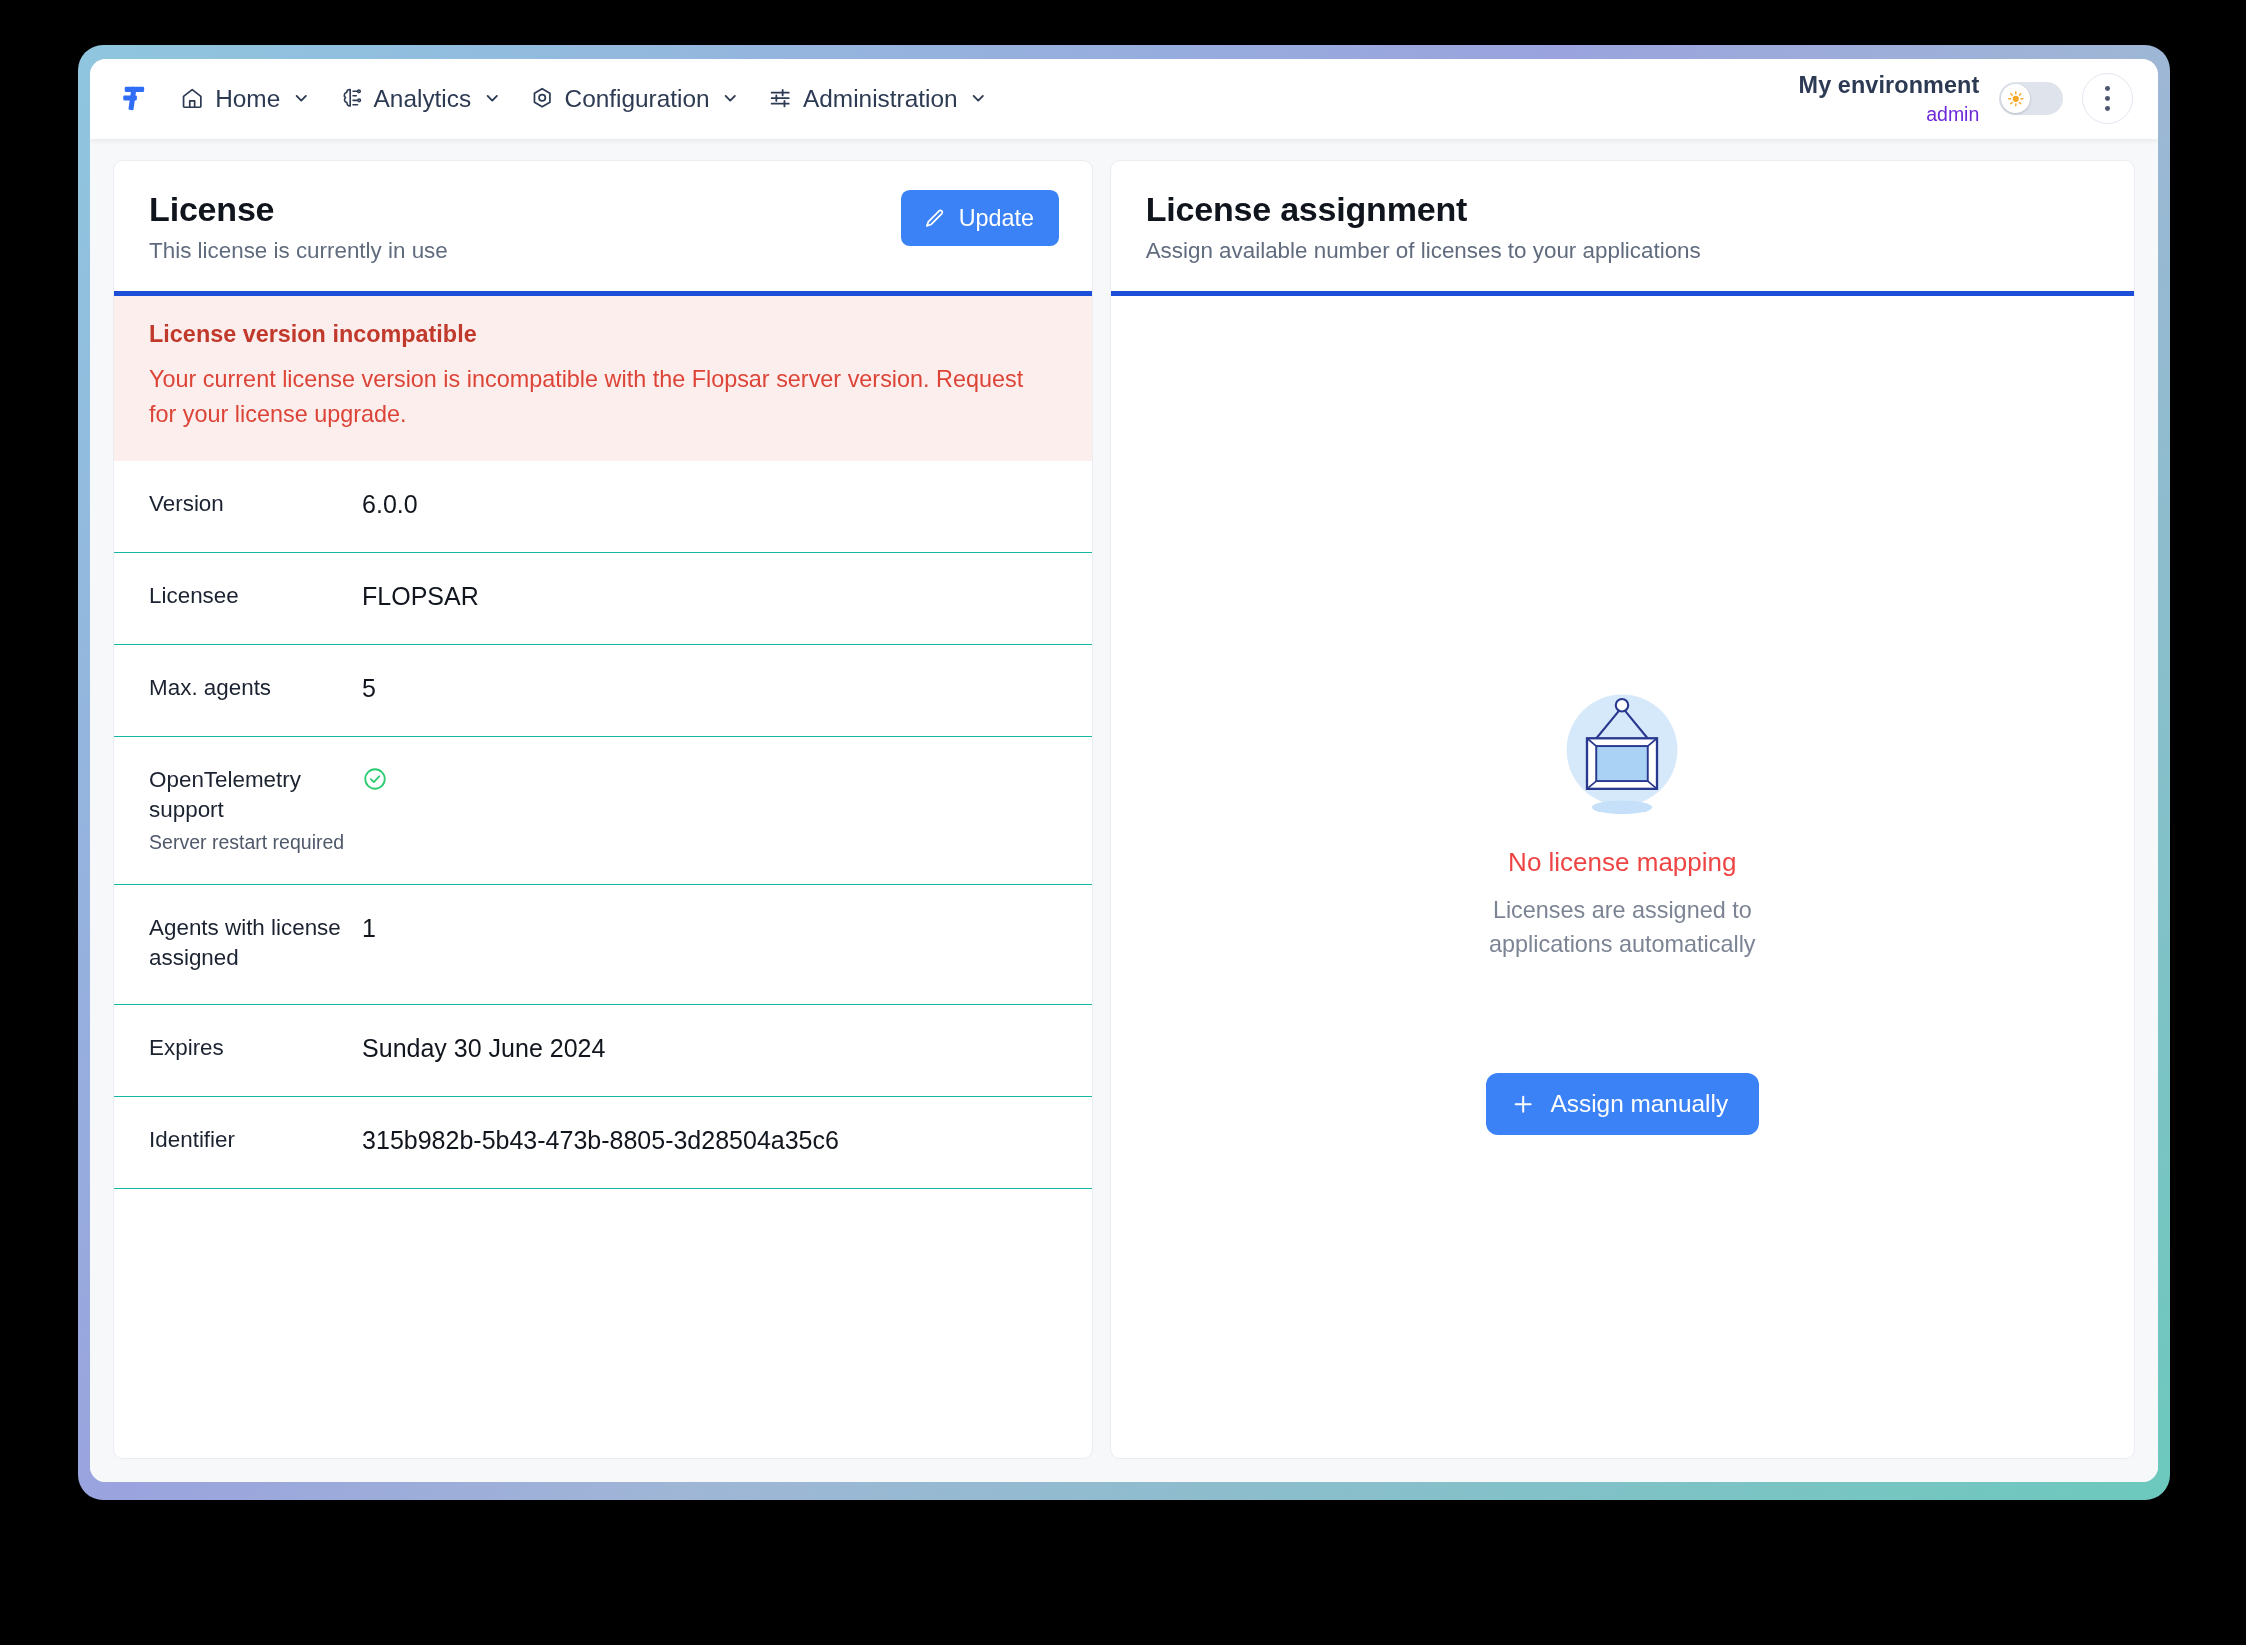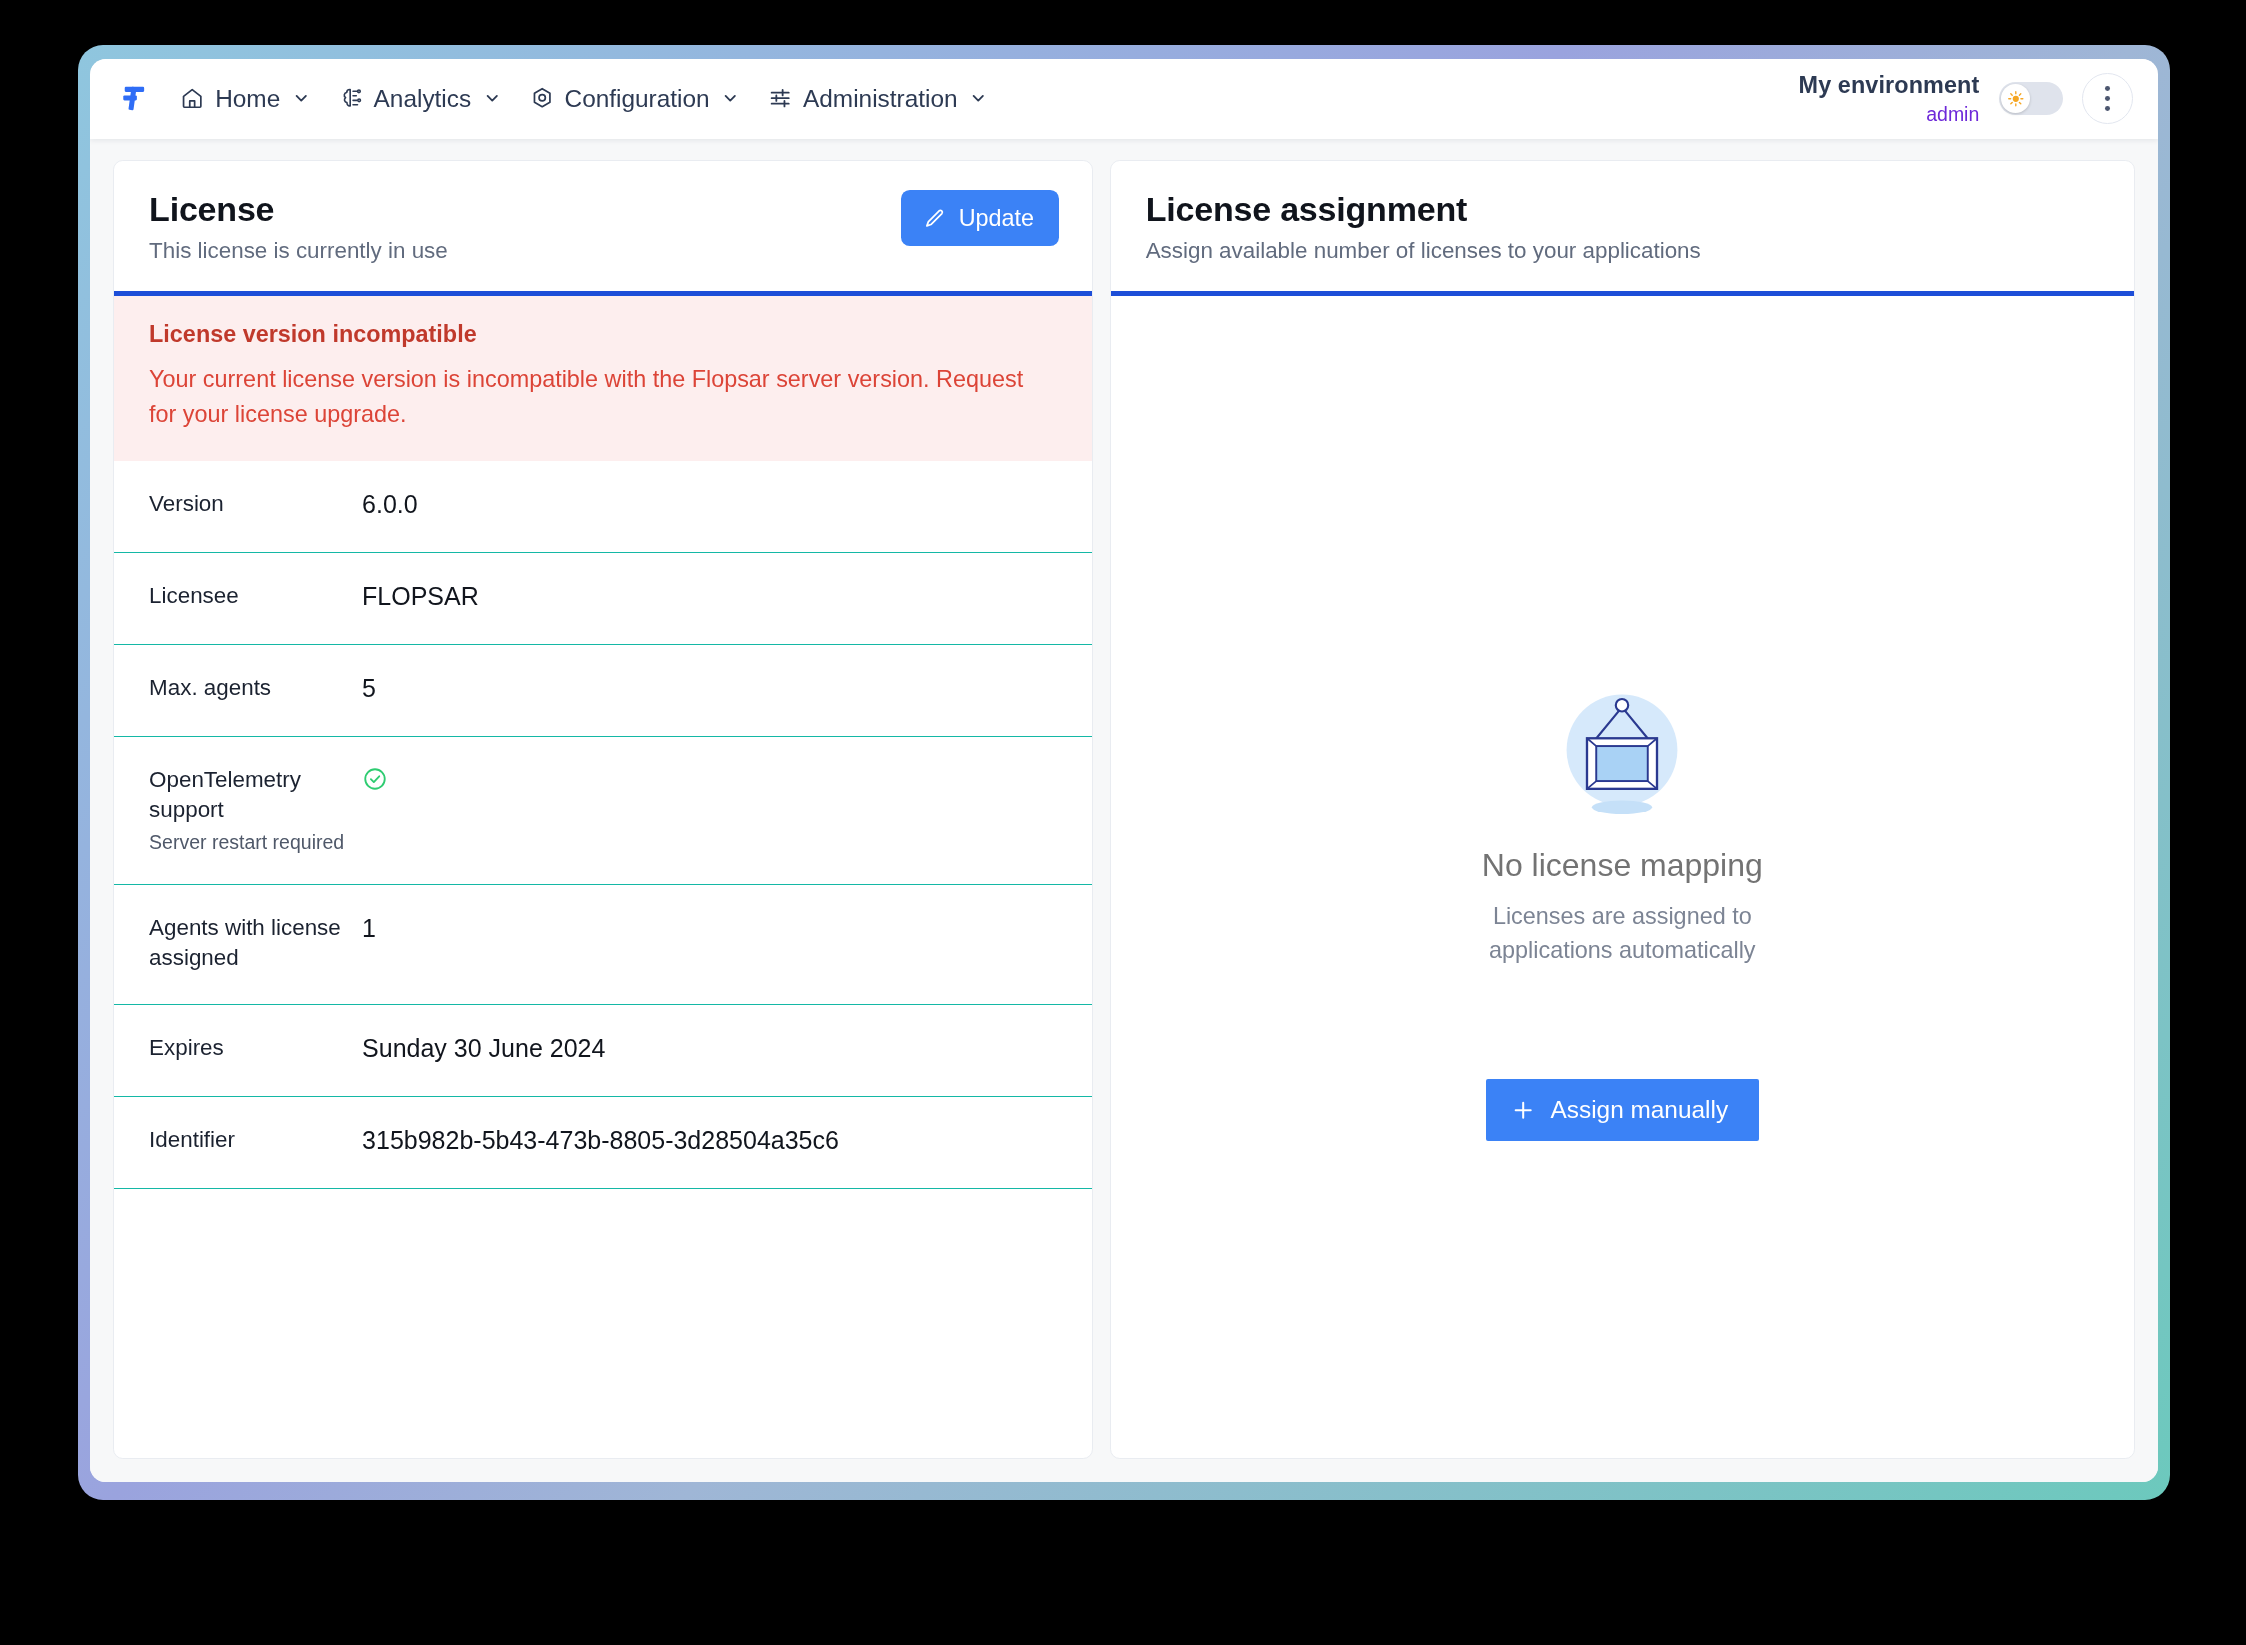--- a/index.html
+++ b/index.html
@@ -151,28 +151,28 @@
   .detail-value { font-size: 25px; color: #11151d; padding-top: 1px; }
 
   
   .empty-wrap {
     flex: 1 1 auto;
     display: flex; flex-direction: column;
     align-items: center;
     padding-top: 382px;
   }
   .empty-illus { width: 140px; height: 140px; margin-bottom: 29px; }
-  .empty-title { font-size: 32px; color: #737373; }
+  .empty-title { font-size: 26px; color: #ef4444; }
   .empty-sub {
     font-size: 23.4px; color: #7c8494; text-align: center;
     margin-top: 15.6px; line-height: 1.45; max-width: 293px;
   }
   .empty-action { margin-top: 112px; }
   .btn-assign {
-    background: #3b82f6; color: #fff; border: none; border-radius: 2px;
+    background: #3b82f6; color: #fff; border: none; border-radius: 12px;
     font-size: 24.4px; padding: 16.6px 31px 16.6px 25px;
     display: inline-flex; align-items: center; gap: 15.6px;
     cursor: pointer; font-family: "Liberation Sans", sans-serif;
   }
 </style>
 </head>
 <body>
 
 <div id="app-frame">
   <div id="app-window">

